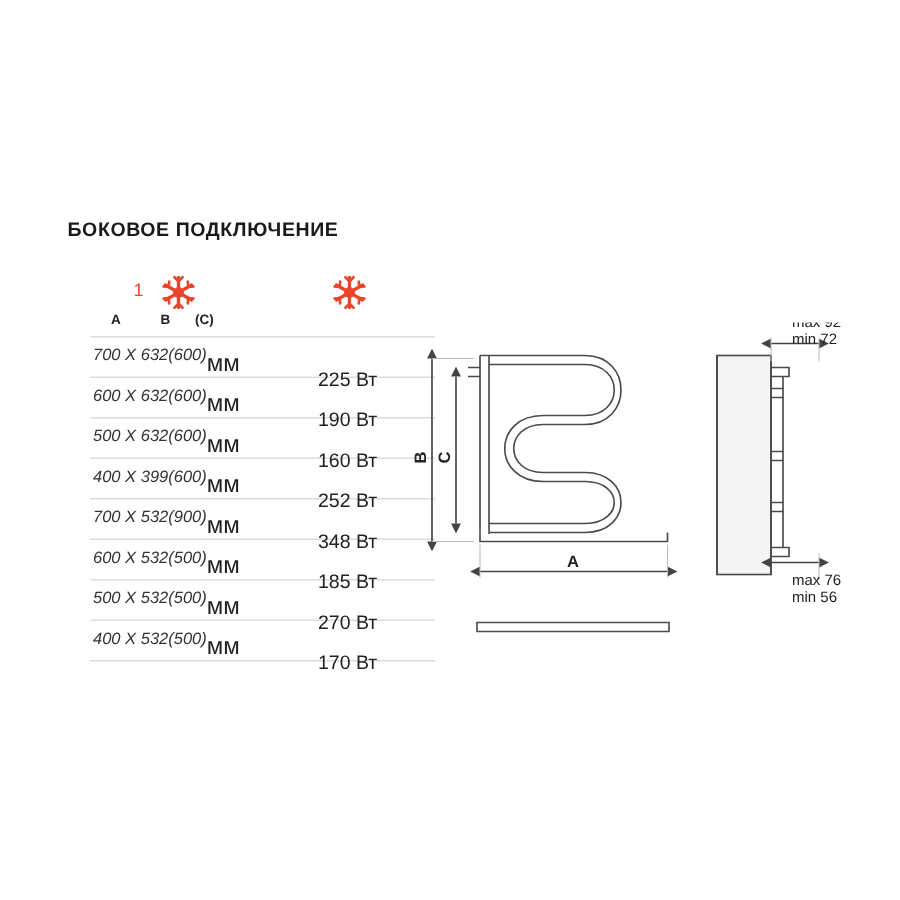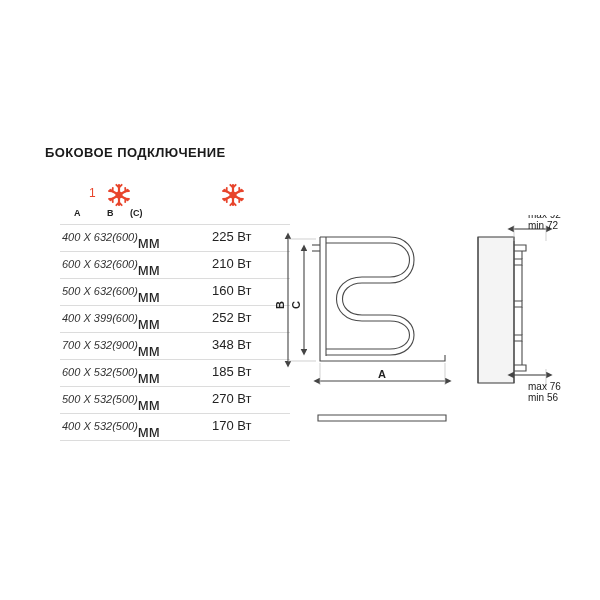--- a/index.html
+++ b/index.html
@@ -96,21 +96,21 @@
     left: 2px;
     top: 6px;
     font-size: 11px;
     font-style: italic;
     color: #333;
     white-space: nowrap;
   }
   .row .power {
     position: absolute;
     left: 152px;
-    top: 4px;
+    top: 20px;
     font-size: 13px;
     color: #222;
     white-space: nowrap;
   }
 
   
   .drawing {
     position: absolute;
     left: 270px;
     top: 215px;
@@ -195,28 +195,28 @@
 
       <div class="col-letters">
         <span class="a">A</span>
         <span class="b">B</span>
         <span class="c">(C)</span>
       </div>
     </div>
 
     <div class="rows" id="rows">
         <div class="row">
-          <span class="size">400 X 632(600)</span>
+          <span class="size">700 X 632(600)</span>
           <span class="mm" style="position: absolute; left: 77.8438px; top: 9px;">мм</span>
           <span class="power">225 Вт</span>
         </div>
         <div class="row">
           <span class="size">600 X 632(600)</span>
           <span class="mm" style="position: absolute; left: 77.8438px; top: 9px;">мм</span>
-          <span class="power">210 Вт</span>
+          <span class="power">190 Вт</span>
         </div>
         <div class="row">
           <span class="size">500 X 632(600)</span>
           <span class="mm" style="position: absolute; left: 77.8438px; top: 9px;">мм</span>
           <span class="power">160 Вт</span>
         </div>
         <div class="row">
           <span class="size">400 X 399(600)</span>
           <span class="mm" style="position: absolute; left: 77.8438px; top: 9px;">мм</span>
           <span class="power">252 Вт</span>

